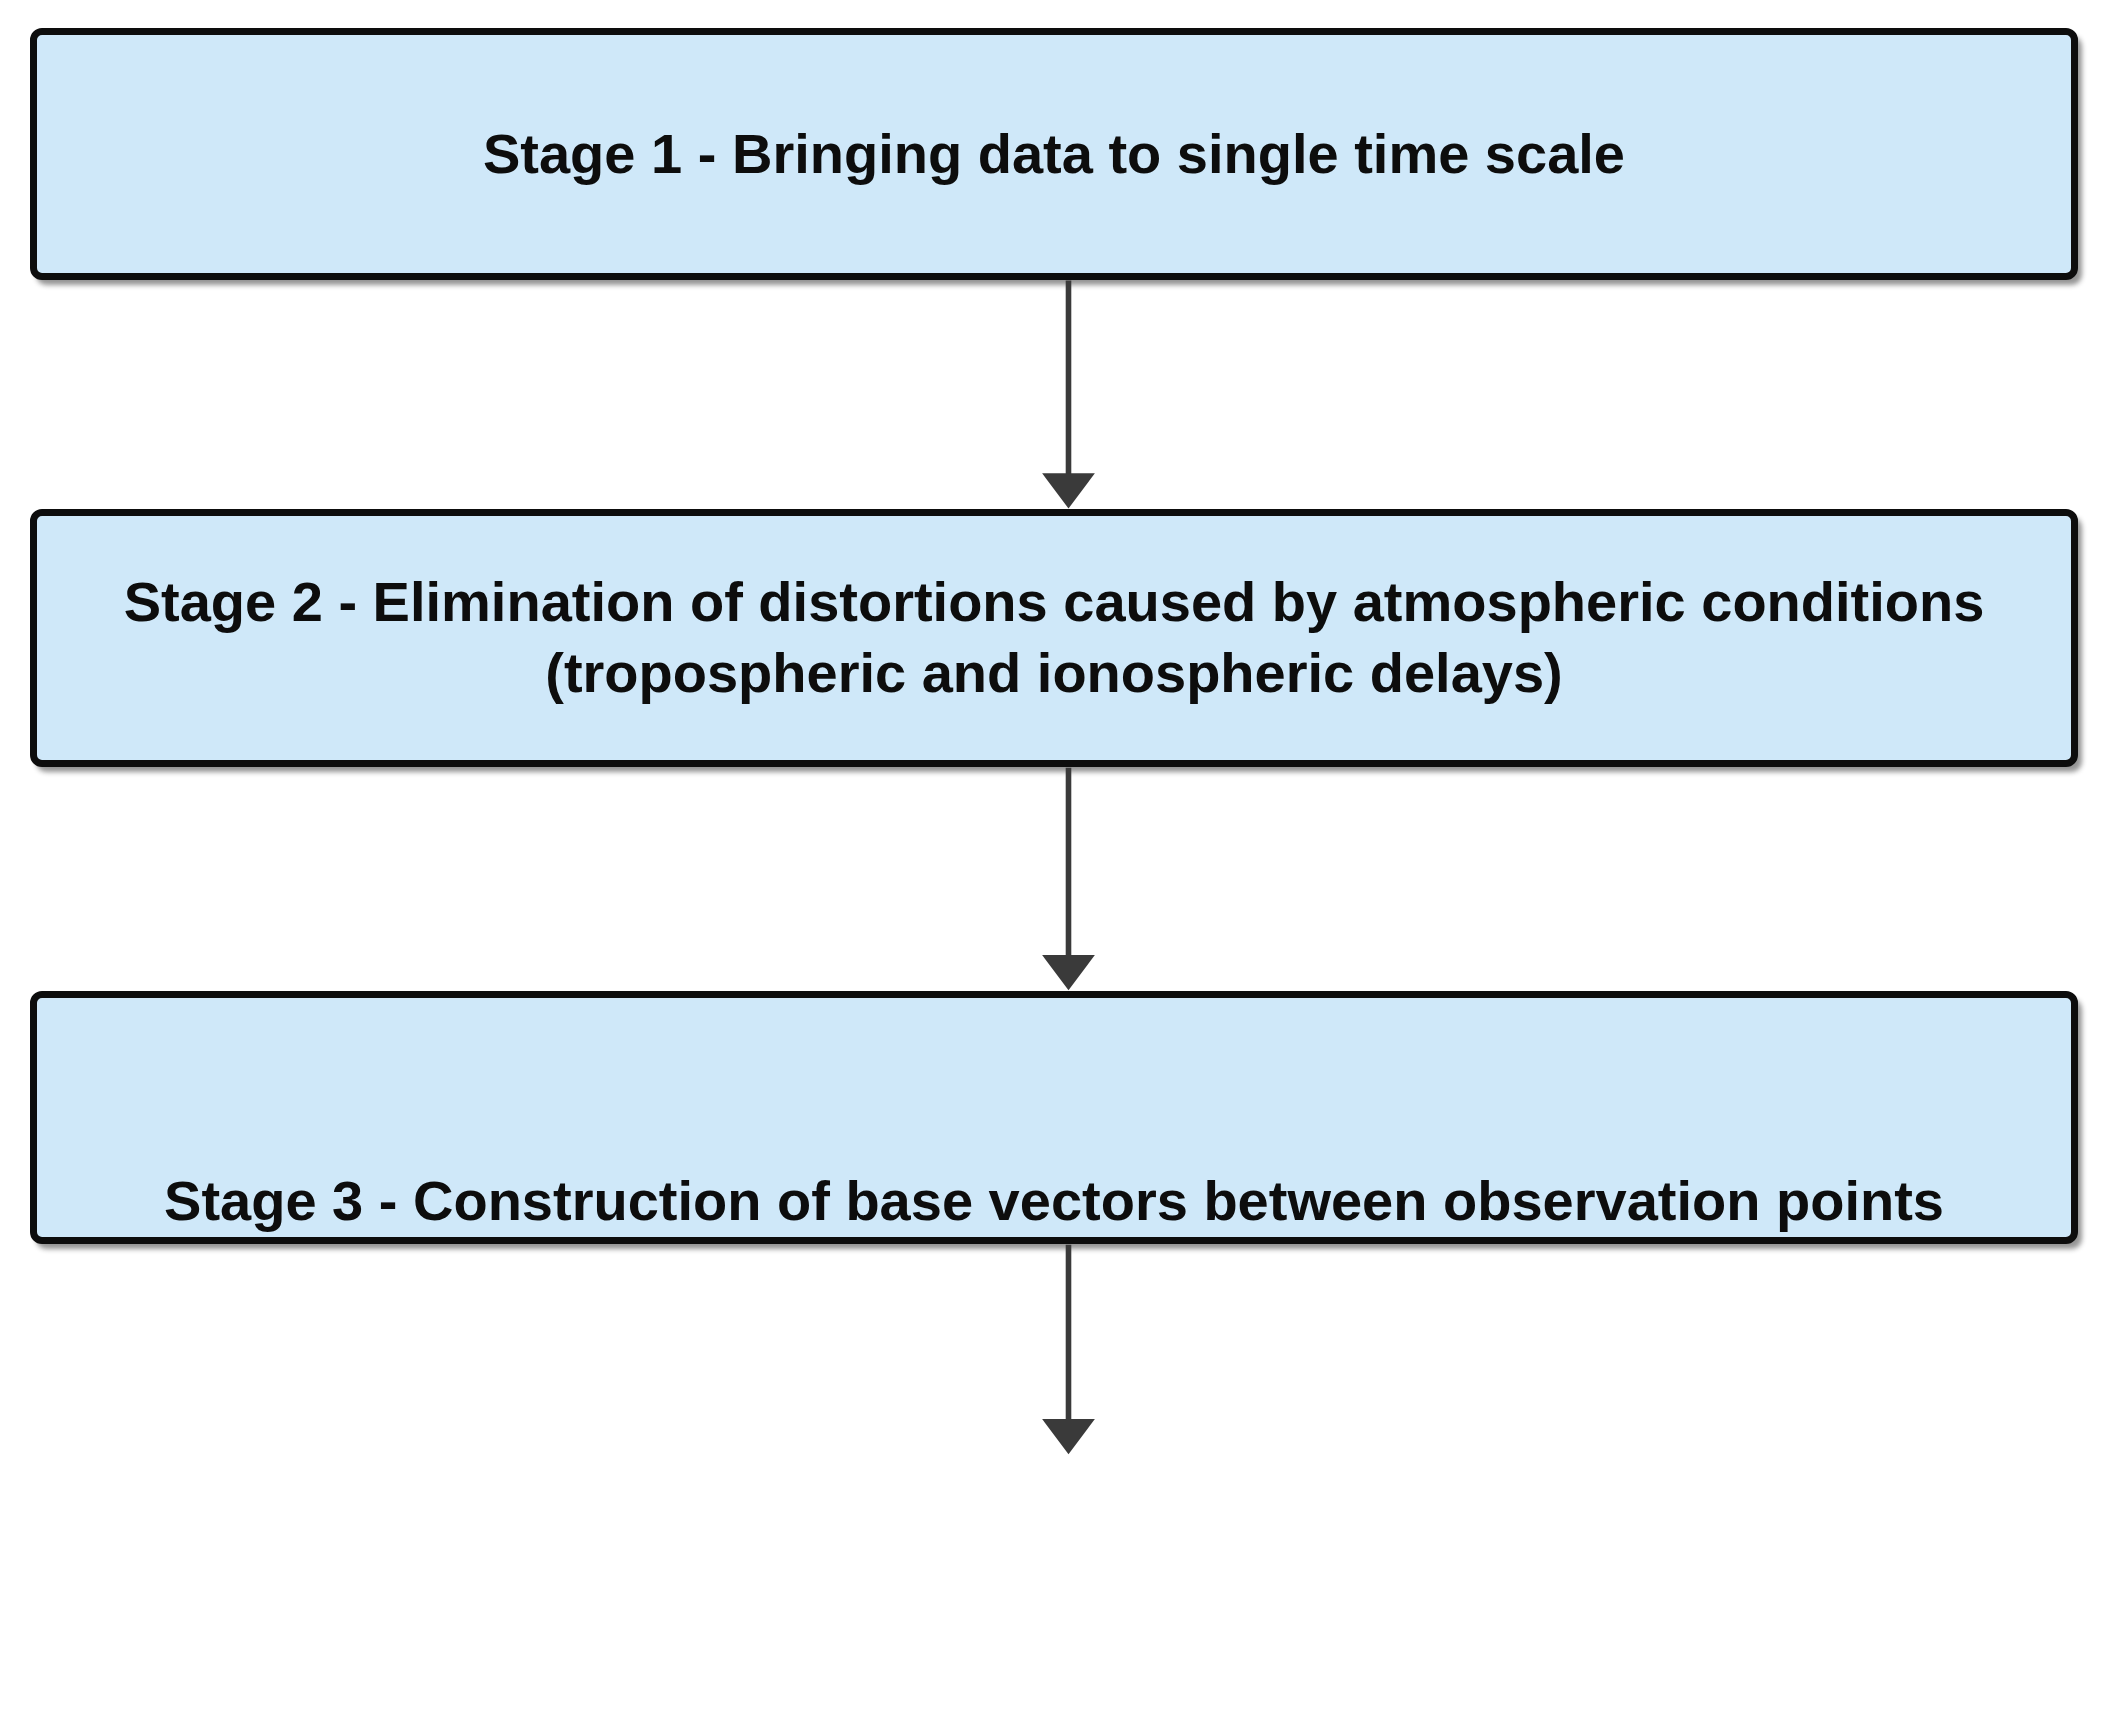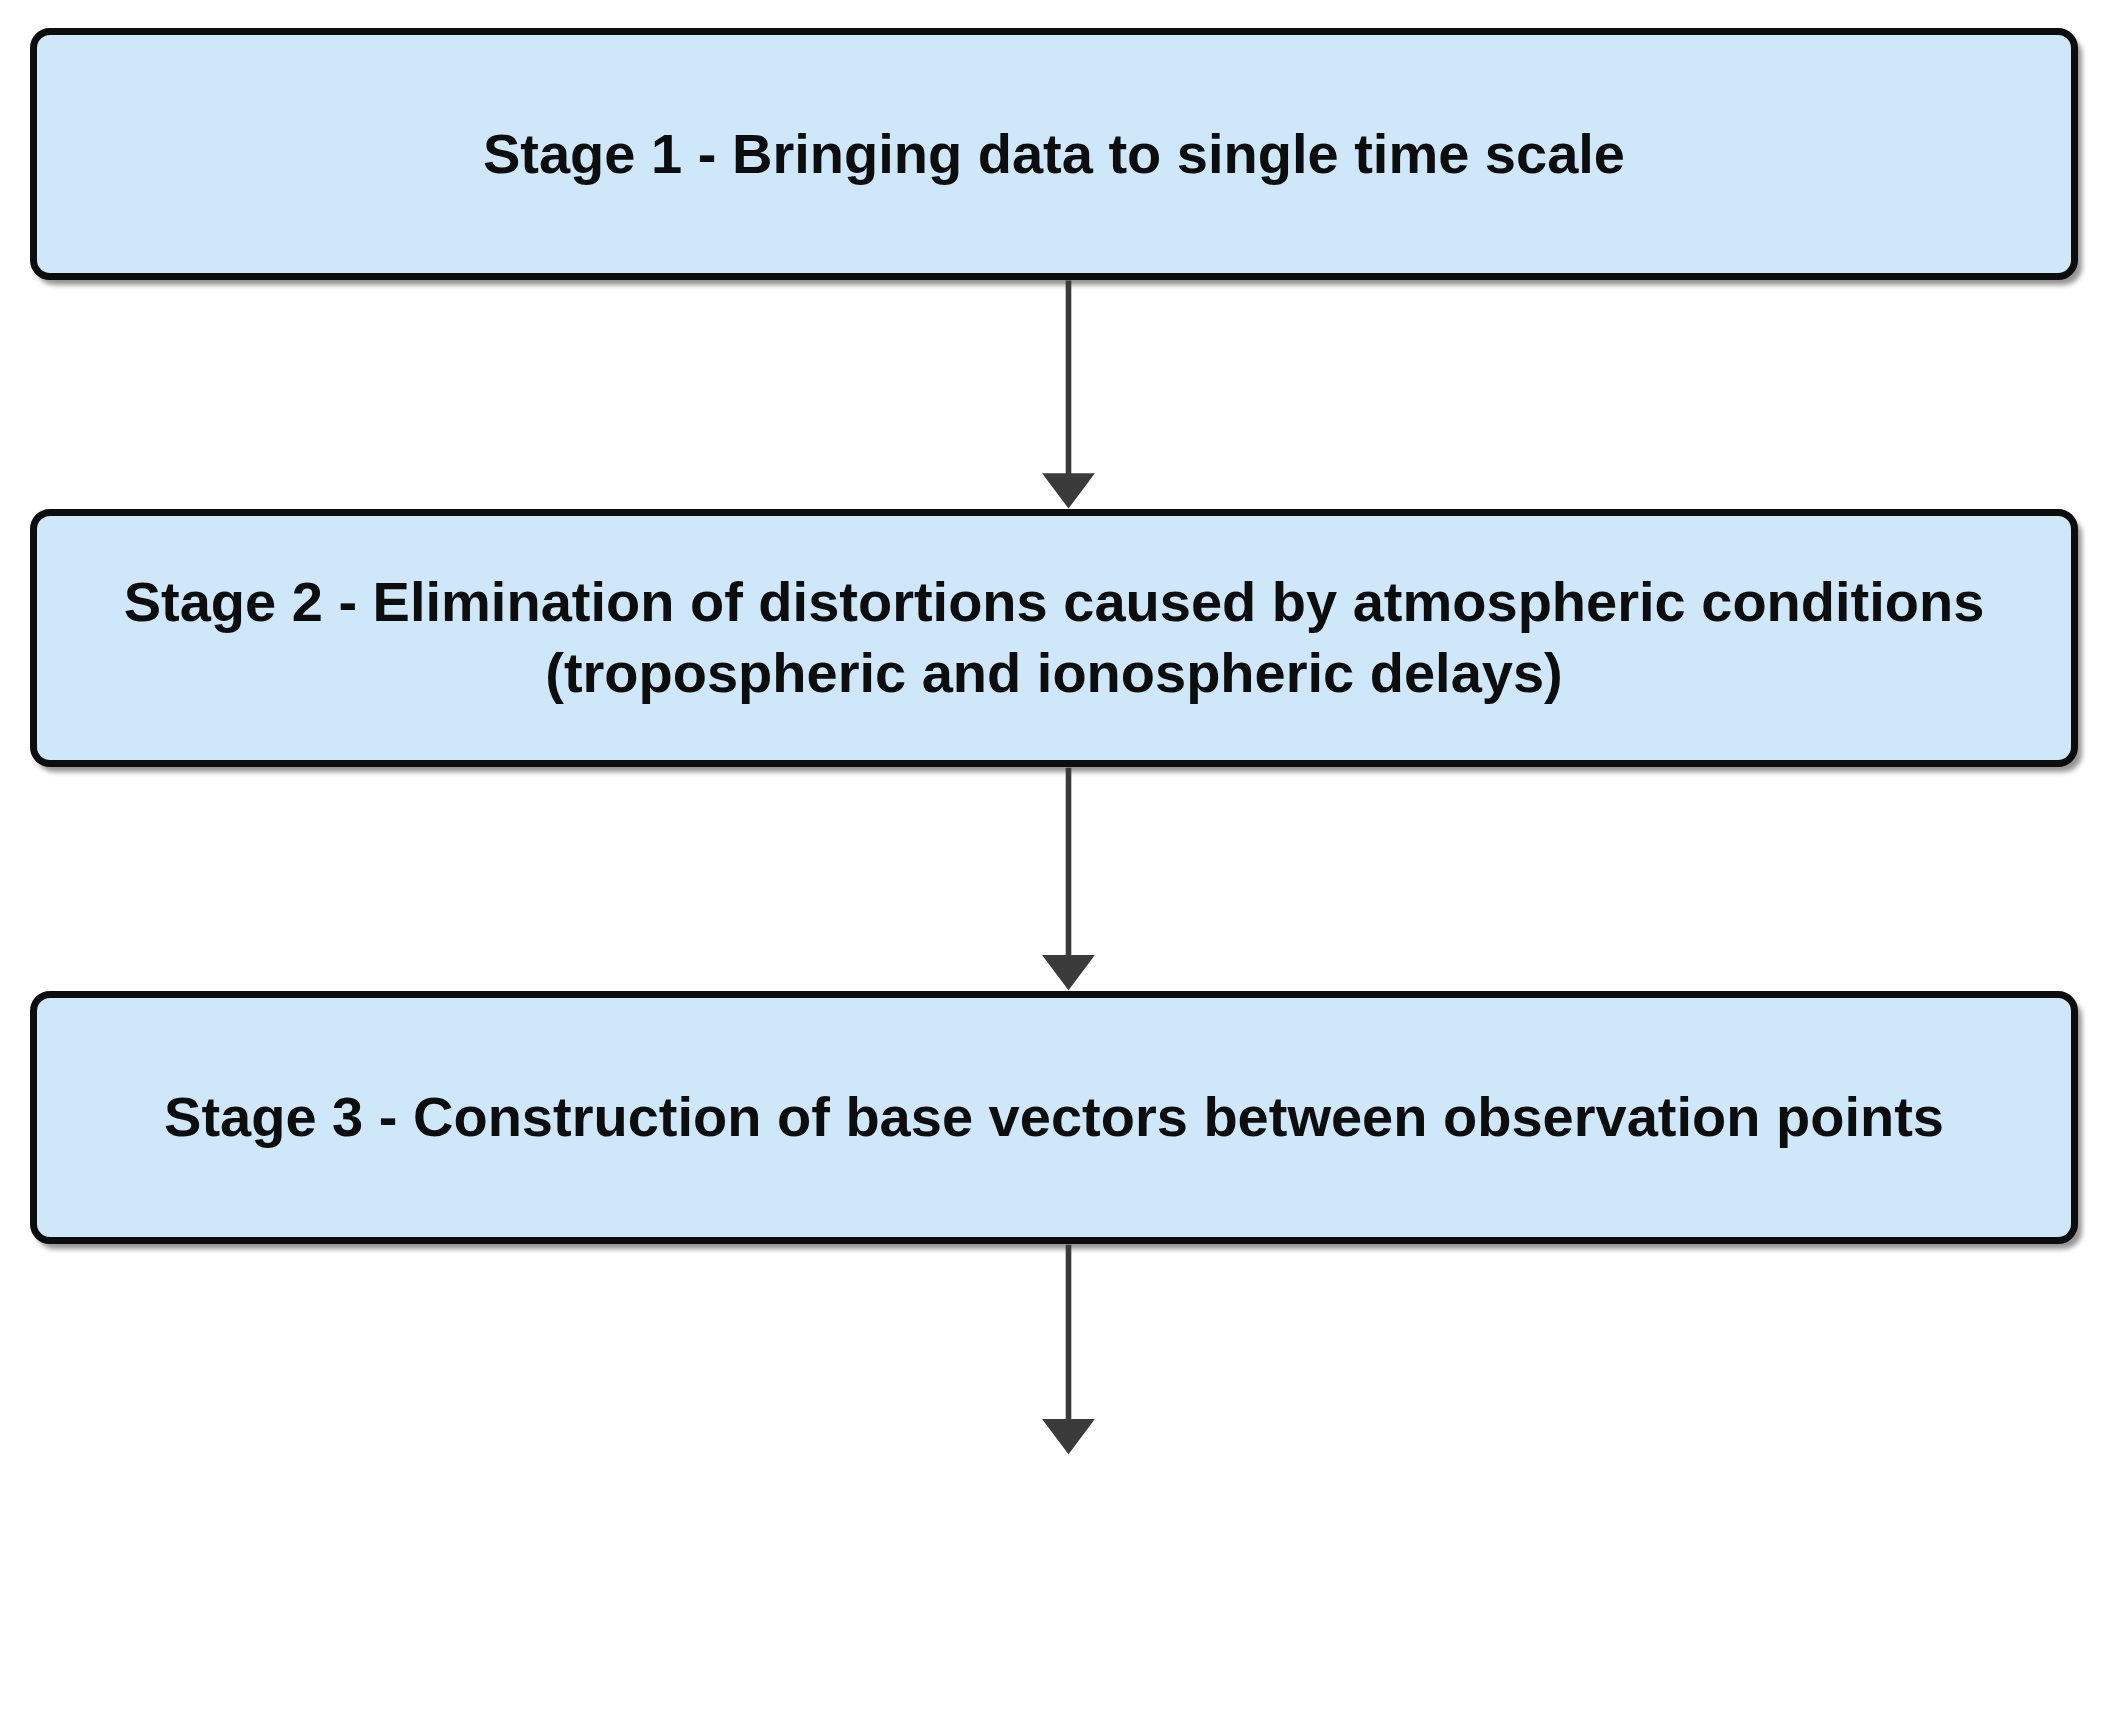--- a/index.html
+++ b/index.html
@@ -25,38 +25,38 @@
     height: 1732px;
     padding-top: 28px;
     display: flex;
     flex-direction: column;
     align-items: center;
   }
   .stage-box {
     width: 2048px;
     background: var(--box-fill);
     border: 7.2px solid var(--box-border);
-    border-radius: 20px;
+    border-radius: 12px;
     box-shadow: 4.8px 6.4px 5.6px -1.6px rgba(20, 20, 20, 0.45);
     display: flex;
     align-items: center;
     justify-content: center;
     text-align: center;
     padding: 0 31px;
   }
   .stage-label {
     font-size: 56px;
     font-weight: bold;
     line-height: 1.26;
     color: var(--text);
     letter-spacing: 0px;
   }
   .h1 { height: 252px; }
   .h2 { height: 258px; }
-  .h3 { height: 253px; }
+  .h3 { height: 253px; align-items: flex-end; }
   .h4 { height: 253px; }
   .arrow-wrap {
     display: flex;
     justify-content: center;
     width: 100%;
     transform: translateX(14.5px);
     color: var(--arrow);
   }
   .g1 { height: 229px; }
   .g2 { height: 224px; }

